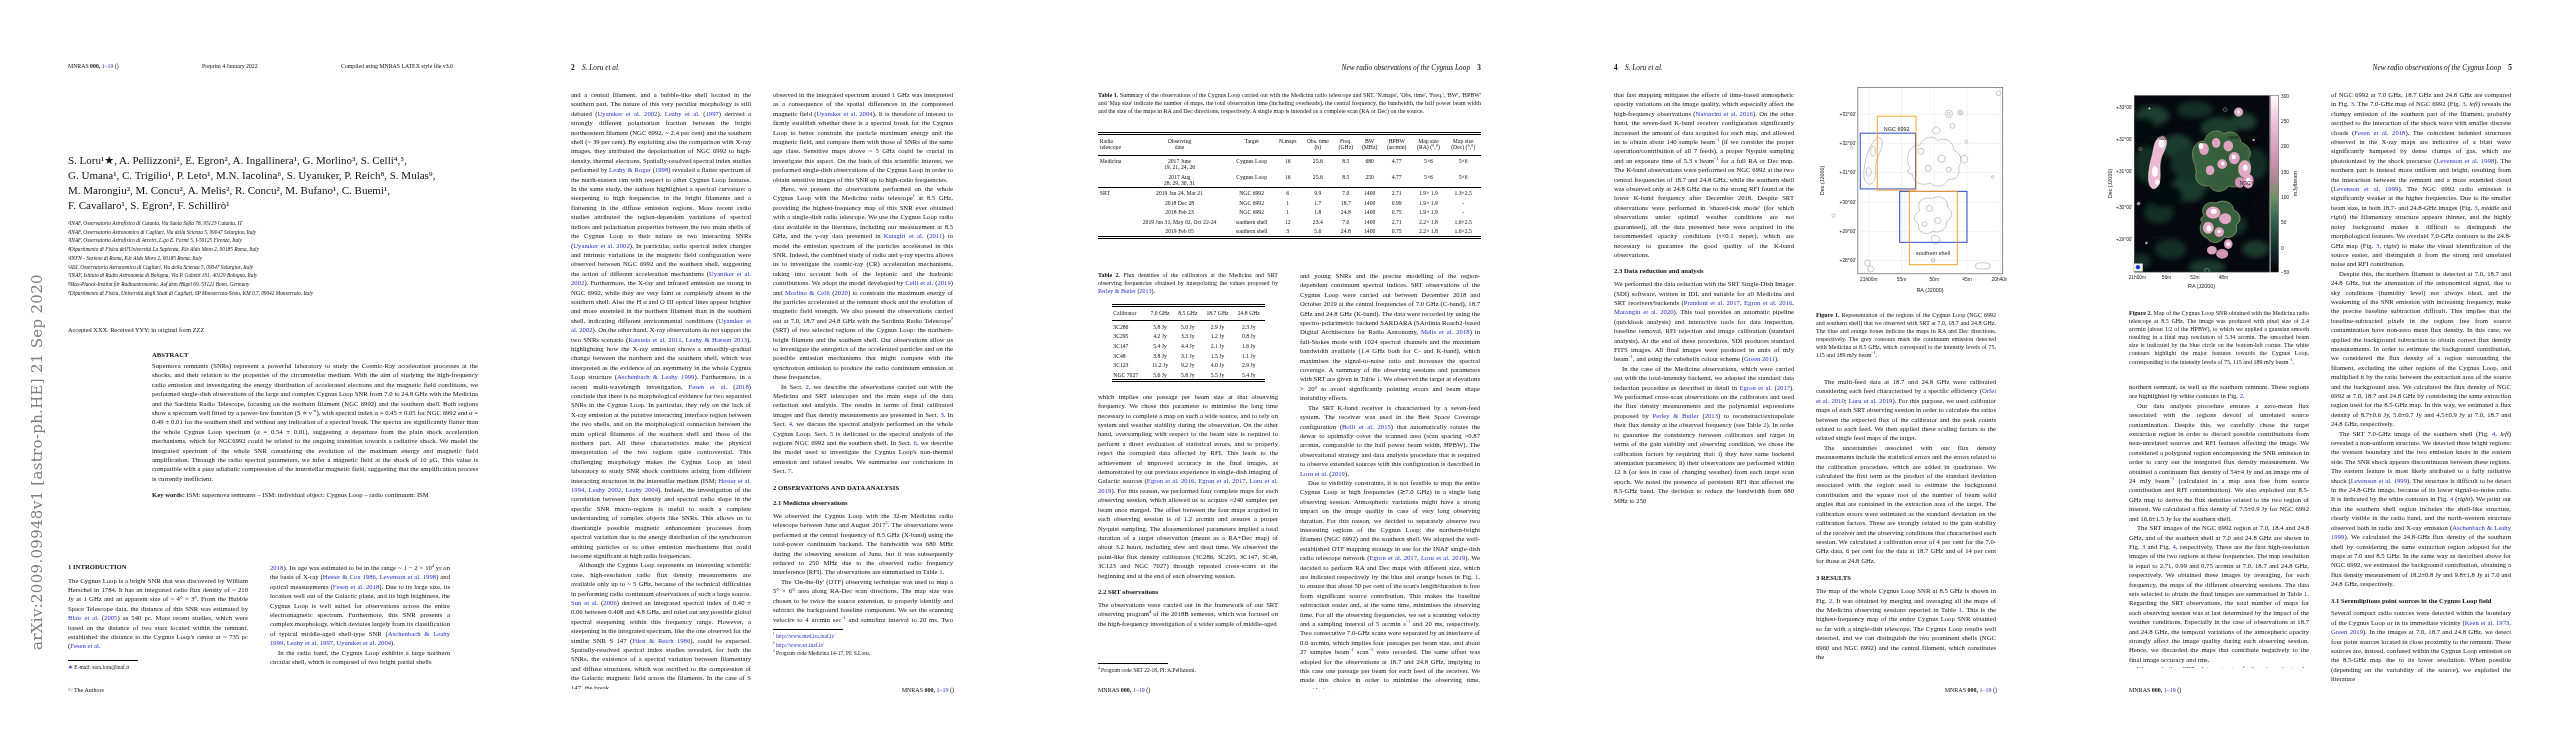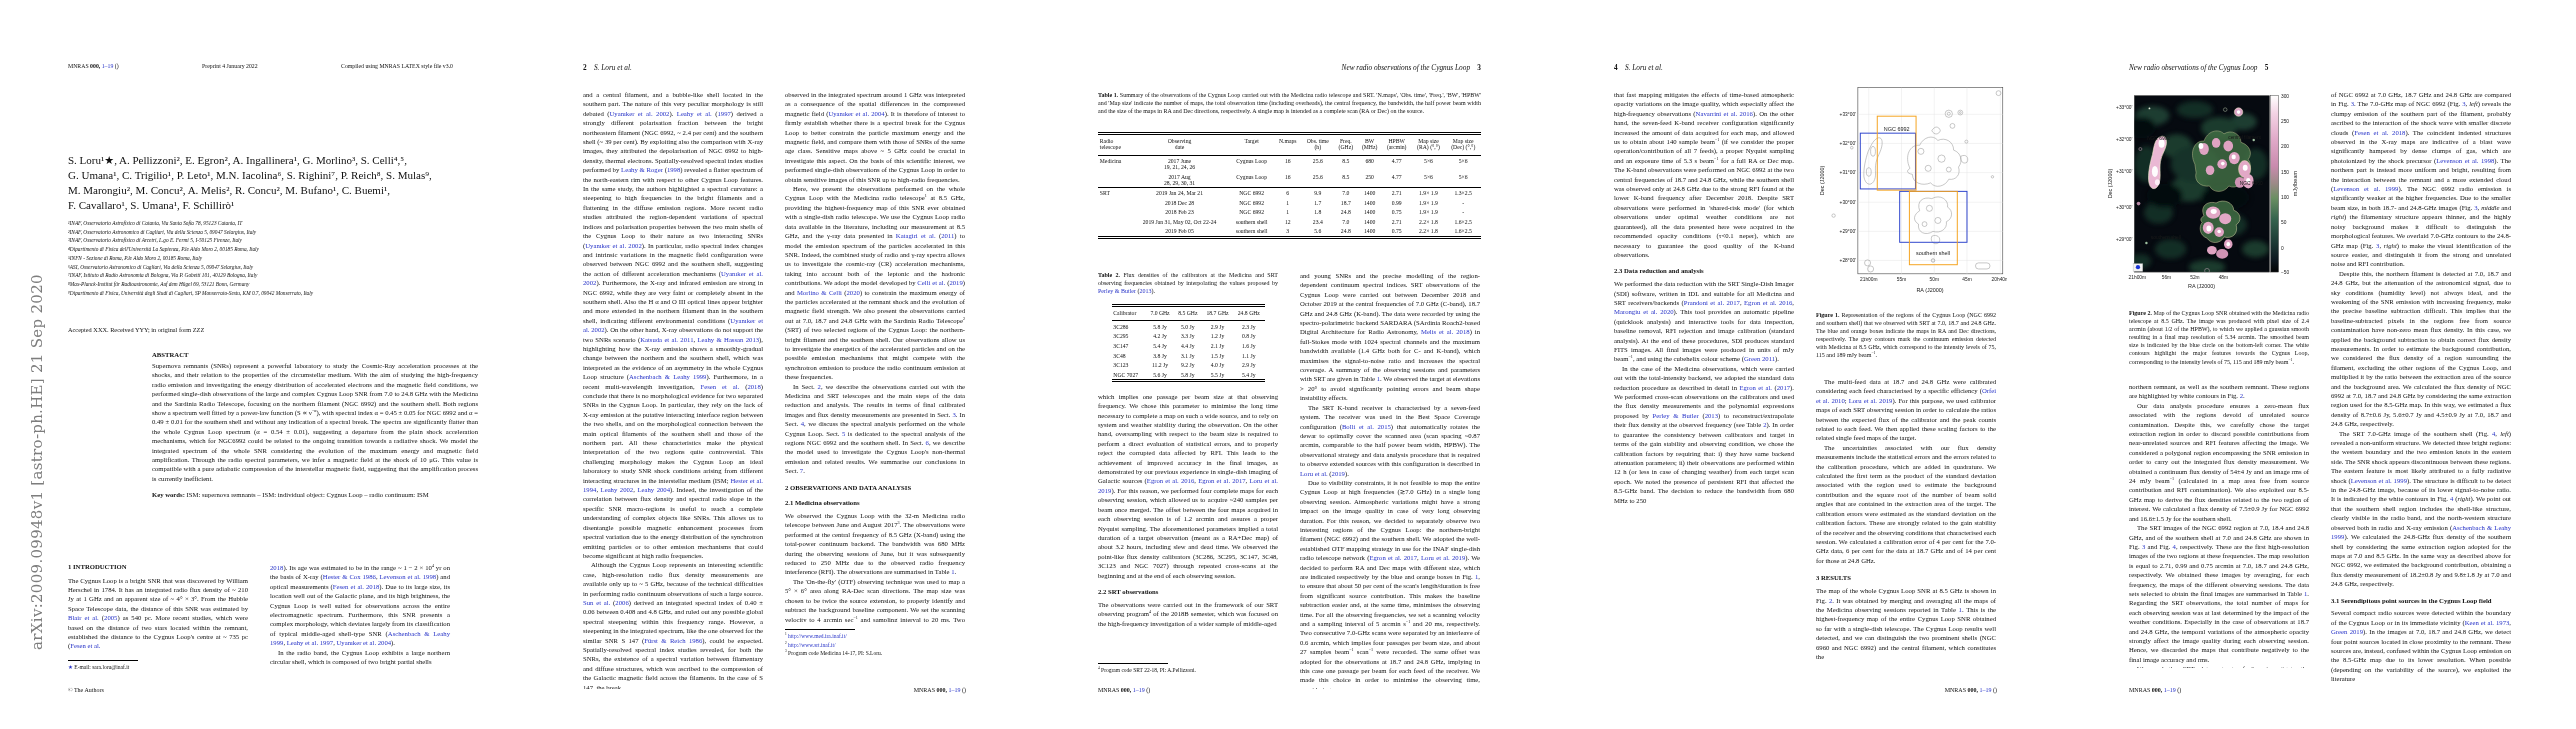--- a/index.html
+++ b/index.html
@@ -1,18 +1,18 @@
 <!DOCTYPE html>
 <html style="font-size:9.7px"><head>
 <meta charset="utf-8">
 <style>
   html,body{margin:0;padding:0;}
   body{width:2576px;height:729px;background:#ffffff;font-family:"Liberation Serif",serif;color:#101010;position:relative;overflow:hidden;}
   .page{position:absolute;top:0;width:515px;height:729px;background:#fff;overflow:hidden;}
-  #p1{left:0}#p2{left:515px}#p3{left:1030px}#p4{left:1546px}#p5{left:2061px}
+  #p1{left:0}#p2{left:503px}#p3{left:1030px}#p4{left:1546px}#p5{left:2061px}
   sup{font-size:62%;vertical-align:super;line-height:0;}
   .cite{color:#2733c8;}
   .bf{font-weight:bold;}
   .it{font-style:italic;}
   .para{margin:0;font-size:6.7px;line-height:9.4px;text-align:justify;}
   .para.ind{text-indent:8px;}
   .sec{font-weight:bold;font-size:6.7px;margin:8.5px 0 5.5px;}
   .ssec{font-weight:bold;font-size:6.7px;margin:8px 0 4.9px;}
   .cap{font-size:6px;line-height:8.1px;text-align:justify;}
   .col{position:absolute;width:180px;}
@@ -50,23 +50,23 @@
 
 <div class="page" id="p1">
   <div class="wm">arXiv:2009.09948v1  [astro-ph.HE]  21 Sep 2020</div>
   <div class="p1hdr">
     <span>MNRAS <span class="bf">000,</span> <span class="cite">1–19</span> ()</span>
     <span>Preprint 4 January 2022</span>
     <span>Compiled using MNRAS LATEX style file v3.0</span>
   </div>
   <div class="authors">
     <div>S. Loru¹★, A. Pellizzoni², E. Egron², A. Ingallinera¹, G. Morlino³, S. Celli⁴,⁵,</div>
-    <div>G. Umana¹, C. Trigilio¹, P. Leto¹, M.N. Iacolina⁶, S. Righini⁷, P. Reich⁸, S. Mulas⁹,</div>
+    <div>G. Umana¹, C. Trigilio¹, P. Leto¹, M.N. Iacolina⁶, S. Uyanıker, P. Reich⁸, S. Mulas⁹,</div>
     <div>M. Marongiu², M. Concu², A. Melis², R. Concu², M. Bufano¹, C. Buemi¹,</div>
-    <div>F. Cavallaro¹, S. Umana¹, F. Schillirò¹</div>
+    <div>F. Cavallaro¹, S. Egron², F. Schillirò¹</div>
   </div>
   <div class="affils">
     <div>¹INAF, Osservatorio Astrofisico di Catania, Via Santa Sofia 78, 95123 Catania, IT</div>
     <div>²INAF, Osservatorio Astronomico di Cagliari, Via della Scienza 5, 09047 Selargius, Italy</div>
     <div>³INAF, Osservatorio Astrofisico di Arcetri, L.go E. Fermi 5, I-50125 Firenze, Italy</div>
     <div>⁴Dipartimento di Fisica dell'Università La Sapienza, P.le Aldo Moro 2, 00185 Roma, Italy</div>
     <div>⁵INFN - Sezione di Roma, P.le Aldo Moro 2, 00185 Roma, Italy</div>
     <div>⁶ASI, Osservatorio Astronomico di Cagliari, Via della Scienza 5, 09047 Selargius, Italy</div>
     <div>⁷INAF, Istituto di Radio Astronomia di Bologna, Via P. Gobetti 101, 40129 Bologna, Italy</div>
     <div>⁸Max-Planck-Institut für Radioastronomie, Auf dem Hügel 69, 53121 Bonn, Germany</div>
@@ -423,21 +423,21 @@
         <p class="para ind">The multi-feed data at 18.7 and 24.8 GHz were calibrated considering each feed characterised by a specific efficiency (<span class="cite">Orfei et al. 2010</span>; <span class="cite">Loru et al. 2019</span>). For this purpose, we used calibrator maps of each SRT observing session in order to calculate the ratios between the expected flux of the calibrator and the peak counts related to each feed. We then applied these scaling factors to the related single feed maps of the target.</p>
         <p class="para ind">The uncertainties associated with our flux density measurements include the statistical errors and the errors related to the calibration procedure, which are added in quadrature. We calculated the first term as the product of the standard deviation associated with the region used to estimate the background contribution and the square root of the number of beam solid angles that are contained in the extraction area of the target. The calibration errors were estimated as the standard deviation on the calibration factors. These are strongly related to the gain stability of the receiver and the observing conditions that characterised each session. We calculated a calibration error of 4 per cent for the 7.0-GHz data, 6 per cent for the data at 18.7 GHz and of 14 per cent for those at 24.8 GHz.</p>
         <div class="sec">3 RESULTS</div>
         <p class="para">The map of the whole Cygnus Loop SNR at 8.5 GHz is shown in Fig. <span class="cite">2</span>. It was obtained by merging and averaging all the maps of the Medicina observing sessions reported in Table <span class="cite">1</span>. This is the highest-frequency map of the entire Cygnus Loop SNR obtained so far with a single-dish telescope. The Cygnus Loop results well detected, and we can distinguish the two prominent shells (NGC 6960 and NGC 6992) and the central filament, which constitutes the</p>
       </div>
   </div>
   <div class="foot" style="text-align:right;">MNRAS <span class="bf">000,</span> <span class="cite">1–19</span> ()</div>
 </div>
 
 <div class="page" id="p5">
-  <div class="runhead" style="text-align:left;">
+  <div class="runhead" style="text-align:right;">
     <span class="rh-title">New radio observations of the Cygnus Loop</span>&nbsp;&nbsp;&nbsp;&nbsp;<span class="rh-num">5</span>
   </div>
 
   <svg class="figsvg" style="left:43px;top:91px;" width="200" height="210" viewBox="0 0 330 345">
     <defs>
       <linearGradient id="cbar" x1="0" y1="0" x2="0" y2="1">
         <stop offset="0" stop-color="#ffffff"></stop>
           <stop offset="0.1" stop-color="#f3d3e4"></stop>
           <stop offset="0.25" stop-color="#e0a9c8"></stop>
           <stop offset="0.4" stop-color="#c98bae"></stop>

